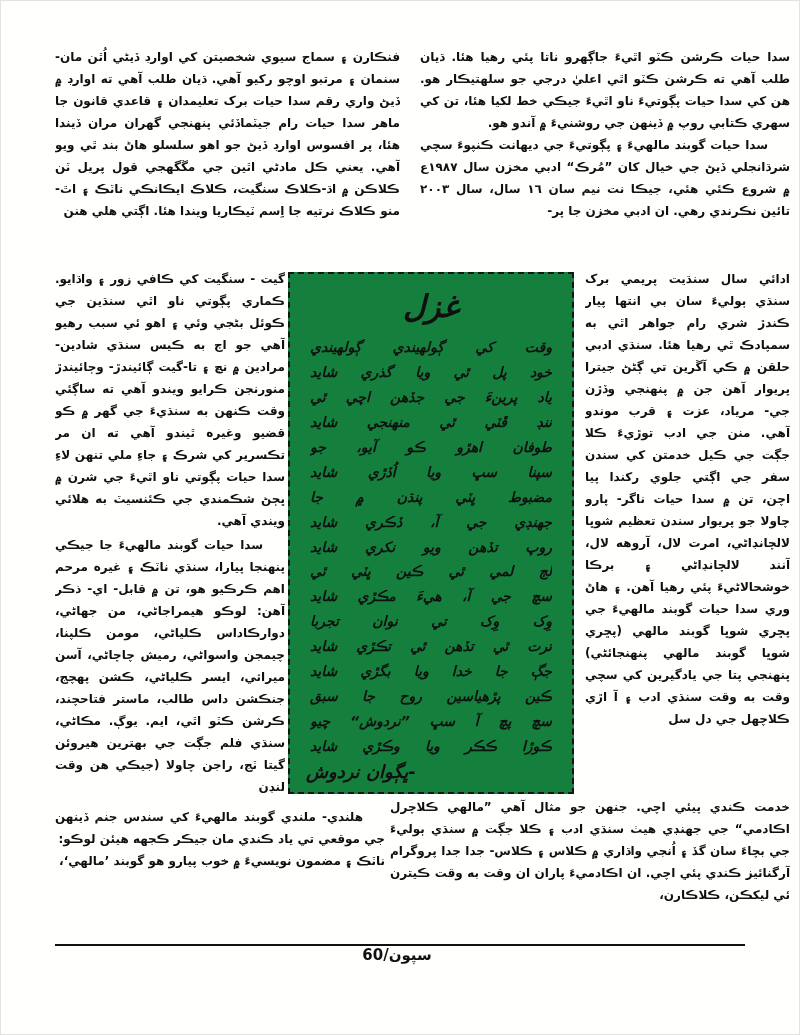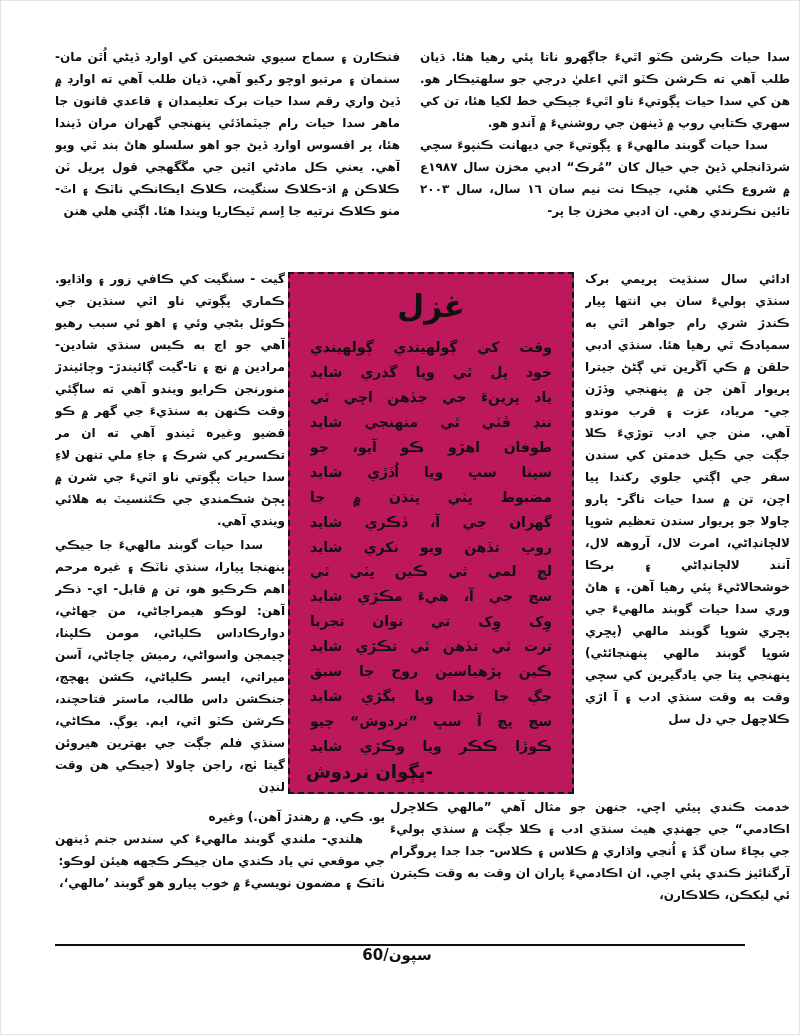--- a/index.html
+++ b/index.html
@@ -14,21 +14,21 @@
     font-size:12px;line-height:22px;font-weight:bold;
     letter-spacing:-0.2px;
   }
   .col p{margin:0;}
   .col p.indent{text-indent:22px;}
   .col p.gap{margin-top:2px;}
   .shortline{text-align:right;}
   .ghazal-box{
     position:absolute;left:288px;top:272px;width:286px;height:522px;
     box-sizing:border-box;border:2.5px dashed #151515;
-    padding:8px 16px 10px;display:flex;flex-direction:column;background:#be185d;
+    padding:8px 16px 10px;display:flex;flex-direction:column;background:#15803d;font-style:italic;
   }
   .ghazal-title{
     text-align:center;font-size:31px;font-weight:bold;line-height:44px;
     margin:2px 0 8px;
   }
   .poem{flex:1;display:flex;flex-direction:column;justify-content:space-between;padding:0 4px;}
   .poem-line{
     font-size:14px;font-weight:bold;line-height:22px;
     text-align:justify;text-align-last:justify;overflow:hidden;white-space:nowrap;
   }
@@ -61,49 +61,48 @@
   <div class="ghazal-box">
     <div class="ghazal-title">غزل</div>
     <div class="poem">
       <div class="poem-line">وقت کي ڳولهيندي ڳولهيندي</div>
       <div class="poem-line">خود پل ٿي ويا گذري شايد</div>
       <div class="poem-line">ياد پرينءَ جي جڏهن اچي ٿي</div>
       <div class="poem-line">ننڊ ڦٽي ٿي منهنجي شايد</div>
       <div class="poem-line">طوفان اهڙو ڪو آيو، جو</div>
       <div class="poem-line">سپنا سڀ ويا اُڏڙي شايد</div>
       <div class="poem-line">مضبوط ڀٽي پنڌن ۾ جا</div>
-      <div class="poem-line">گهران جي آ، ڏڪري شايد</div>
+      <div class="poem-line">جهنڊي جي آ، ڏڪري شايد</div>
       <div class="poem-line">روپ تڏهن ويو نکري شايد</div>
       <div class="poem-line">لڄ لمي ٿي ڪين ڀٽي ٿي</div>
       <div class="poem-line">سچ جي آ، هيءَ مڪڙي شايد</div>
       <div class="poem-line">وِک وِک تي نوان تجربا</div>
       <div class="poem-line">ترت ٿي تڏهن ٿي تڪڙي شايد</div>
+      <div class="poem-line">جڳ جا خدا ويا بگڙي شايد</div>
       <div class="poem-line">ڪين پڙهياسين روح جا سبق</div>
-      <div class="poem-line">جڳ جا خدا ويا بگڙي شايد</div>
       <div class="poem-line">سچ پچ آ سڀ ”نردوش“ چيو</div>
       <div class="poem-line">ڪوڙا ڪڪر ويا وڪڙي شايد</div>
     </div>
     <div class="signature">-ڀڳوان نردوش</div>
   </div>
 
   <div class="col" style="left:585px;top:268px;width:205px;height:527px;">
     <p>ادائي سال سنڌيت پريمي برک سنڌي ٻوليءَ سان بي انتها پيار ڪندڙ شري رام جواهر اٿي به سمپادڪ ٿي رهيا هئا. سنڌي ادبي حلقن ۾ ڪي آڱرين تي ڳڻڻ جيترا پريوار آهن جن ۾ پنهنجي وڏڙن جي- مرياد، عزت ۽ قرب موندو آهي. منن جي ادب توڙيءَ ڪلا جڳت جي ڪيل خدمتن کي سندن سفر جي اڳتي جلوي رکندا پيا اچن، تن ۾ سدا حيات ناگر- پارو چاولا جو پريوار سندن تعظيم شوڀا لالچانڊاڻي، امرت لال، آروهه لال، آنند لالچانڊاڻي ۽ برڪا خوشحالاڻيءَ پئي رهيا آهن. ۽ هاڻ وري سدا حيات گوبند مالهيءَ جي پڇري شوڀا گوبند مالهي (پڇري شوڀا گوبند مالهي پنهنجائڻي) پنهنجي پتا جي يادگيرين کي سچي وقت به وقت سنڌي ادب ۽ آ اڙي ڪلاچهل جي دل سل</p>
   </div>
 
   <div class="col" style="left:55px;top:268px;width:230px;height:540px;">
     <p>گيت - سنگيت کي ڪافي زور ۽ واڌايو. ڪماري پڳوتي ناو اٿي سنڌين جي ڪوئل بڻجي وئي ۽ اهو ئي سبب رهيو آهي جو اڄ به ڪيس سنڌي شادين- مرادين ۾ نچ ۽ تا-گيت ڳائيندڙ- وڄائيندڙ منورنجن ڪرايو ويندو آهي ته ساڳئي وقت ڪنهن به سنڌيءَ جي گهر ۾ ڪو قضيو وغيره ٿيندو آهي ته ان مر تڪسرير کي شرڪ ۽ جاءِ ملي تنهن لاءِ سدا حيات پڳوتي ناو اٿيءَ جي شرن ۾ ڀڄڻ شڪمندي جي ڪئنسيٽ به هلائي ويندي آهي.</p>
     <p class="indent gap">سدا حيات گوبند مالهيءَ جا جيڪي پنهنجا پيارا، سنڌي ناٽڪ ۽ غيره مرحم اهم ڪرڪيو هو، تن ۾ قابل- اي- ذڪر آهن: لوڪو هيمراجاڻي، من جهاڻي، دوارڪاداس ڪلياڻي، مومن ڪلپنا، چيمجن واسواڻي، رميش چاچاڻي، آسن ميراثي، ايسر ڪلياڻي، ڪشن پهچج، جنڪشن داس طالب، ماستر فتاحچند، ڪرشن ڪٽو اٿي، ايم. يوڳ. مڪاڻي، سنڌي فلم جڳت جي بهترين هيروئن گيتا ٽج، راجن چاولا (جيڪي هن وقت لنڊن</p>
   </div>
 
   <div class="col" style="left:390px;top:796px;width:400px;height:140px;">
     <p>خدمت ڪندي پيئي اچي. جنهن جو مثال آهي ”مالهي ڪلاچرل اڪادمي“ جي جهنڊي هيٺ سنڌي ادب ۽ ڪلا جڳت ۾ سنڌي ٻوليءَ جي بچاءَ سان گڏ ۽ اُنجي واڌاري ۾ ڪلاس ۽ ڪلاس- جدا جدا پروگرام آرگنائيز ڪندي پئي اچي. ان اڪادميءَ پاران ان وقت به وقت ڪيترن ئي ليکڪن، ڪلاڪارن،</p>
   </div>
 
   <div class="col" style="left:55px;top:806px;width:330px;height:132px;">
-    <p class="shortline">يو. ڪي. ۾ رهندڙ آهن.) وغيره</p>
     <p class="indent">هلندي- ملندي گوبند مالهيءَ کي سندس جنم ڏينهن جي موقعي تي ياد ڪندي مان جيڪر ڪجهه هيئن لوڪو:</p>
     <p>ناٽڪ ۽ مضمون نويسيءَ ۾ خوب پيارو هو گوبند ’مالهي‘،</p>
 
   </div>
 
   <div class="footer-rule"></div>
   <div class="footer">سپون/60</div>
 
 </div>
 

